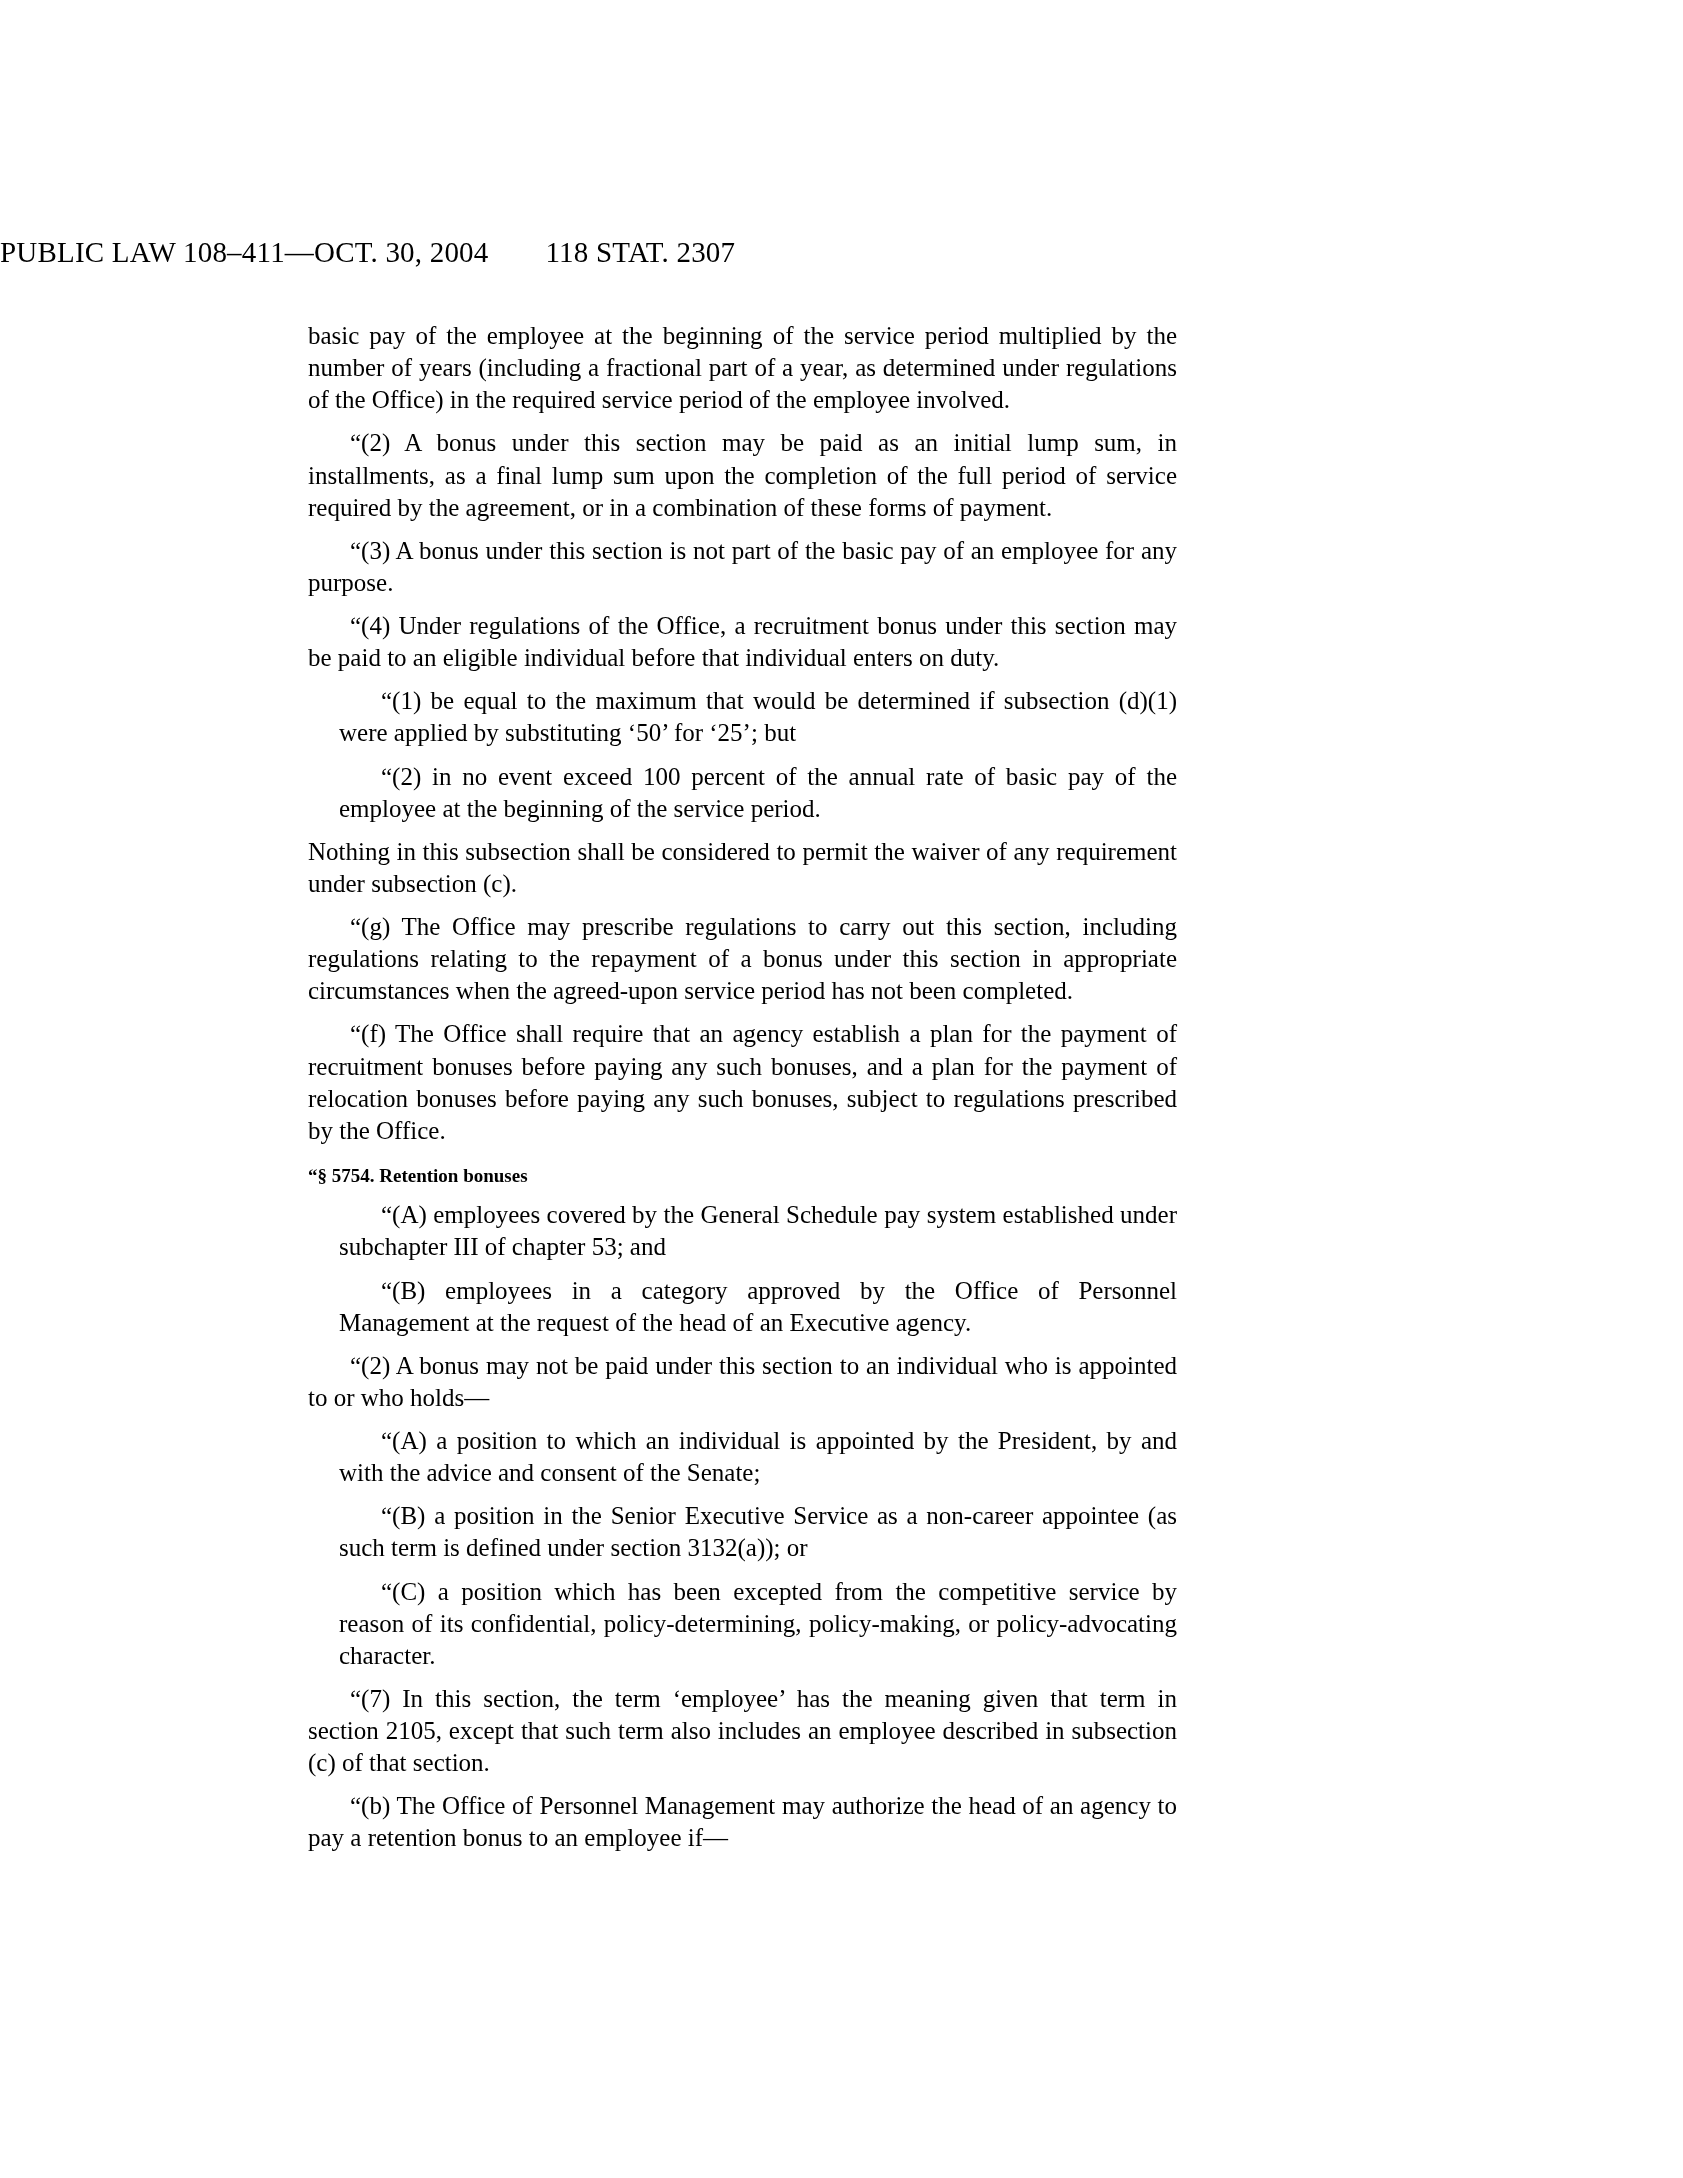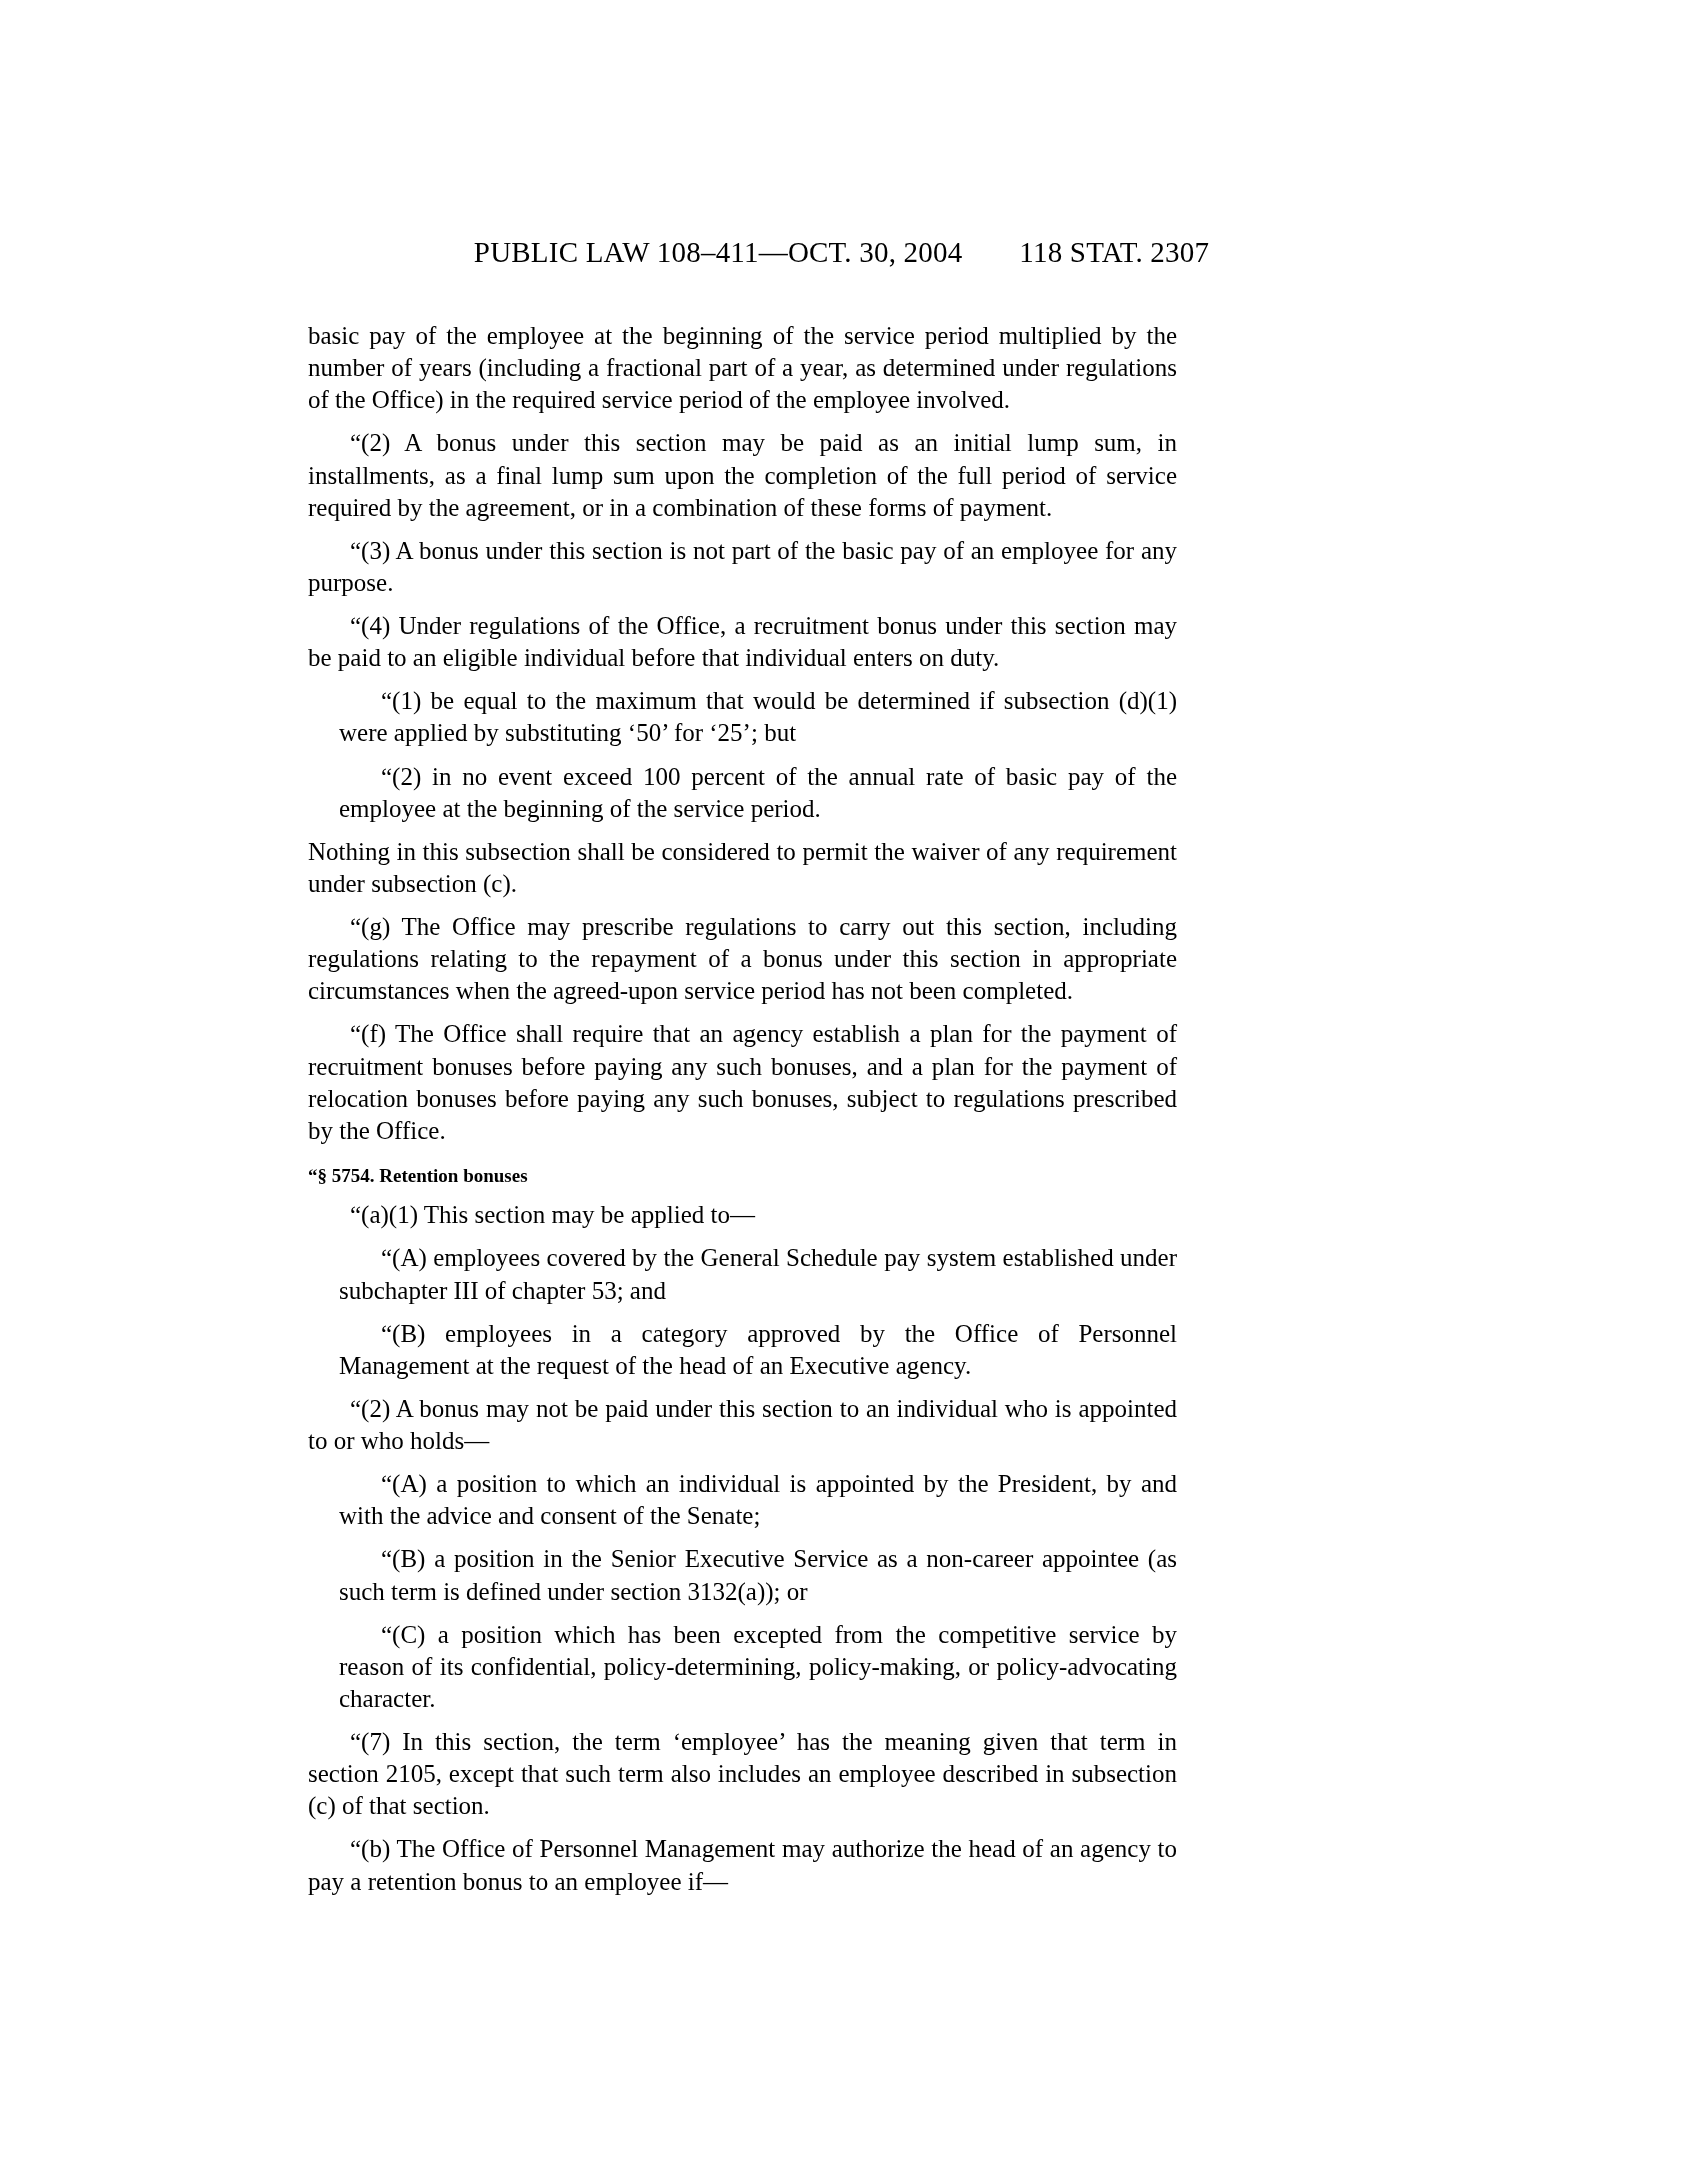--- a/index.html
+++ b/index.html
@@ -19,21 +19,21 @@
     top: 0; left: 0;
     width: 1683px;
     height: 2178px;
     background: #ffffff;
   }
   .header {
     position: absolute;
     top: 236px;
     left: 0;
     width: 1683px;
-    text-align: center;
+    text-align: left;
     font-size: 29px;
     letter-spacing: 0.2px;
   }
   .header .hdr-inner {
     display: inline-block;
     white-space: nowrap;
   }
   .header .hdr-left {
     display: inline-block;
   }
@@ -96,21 +96,20 @@
     <p class="ind2">“(2) in no event exceed 100 percent of the annual rate of basic pay of the employee at the beginning of the service period.</p>
 
     <p class="flush">Nothing in this subsection shall be considered to permit the waiver of any requirement under subsection (c).</p>
 
     <p class="ind1">“(g) The Office may prescribe regulations to carry out this section, including regulations relating to the repayment of a bonus under this section in appropriate circumstances when the agreed-upon service period has not been completed.</p>
 
     <p class="ind1">“(f) The Office shall require that an agency establish a plan for the payment of recruitment bonuses before paying any such bonuses, and a plan for the payment of relocation bonuses before paying any such bonuses, subject to regulations prescribed by the Office.</p>
 
     <p class="sec-head">“§ 5754. Retention bonuses</p>
 
-    <p class="ind1">“(a)(1) This section may be applied to—</p>
 
     <p class="ind2">“(A) employees covered by the General Schedule pay system established under subchapter III of chapter 53; and</p>
 
     <p class="ind2">“(B) employees in a category approved by the Office of Personnel Management at the request of the head of an Executive agency.</p>
 
     <p class="ind1">“(2) A bonus may not be paid under this section to an individual who is appointed to or who holds—</p>
 
     <p class="ind2">“(A) a position to which an individual is appointed by the President, by and with the advice and consent of the Senate;</p>
 
     <p class="ind2">“(B) a position in the Senior Executive Service as a non-career appointee (as such term is defined under section 3132(a)); or</p>

